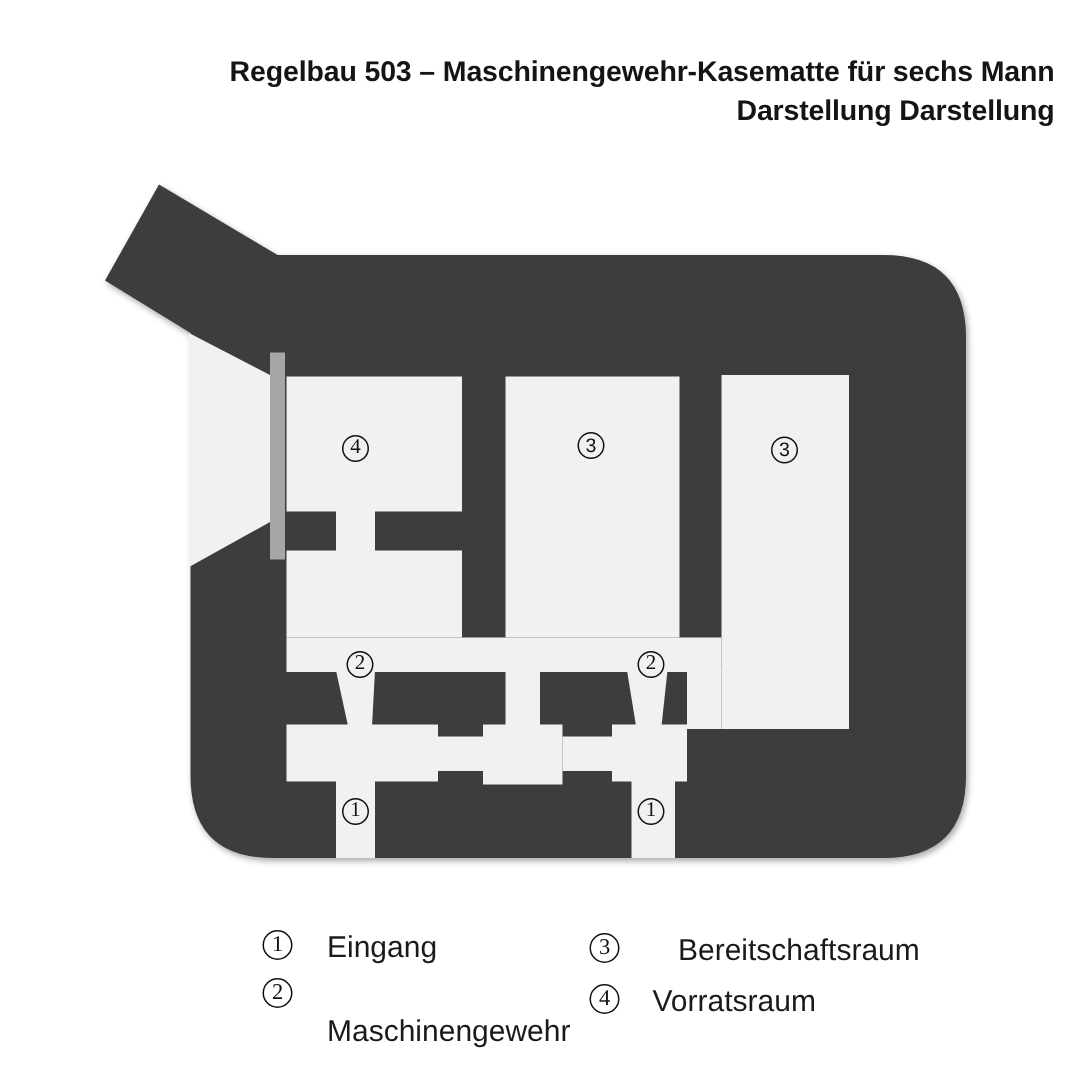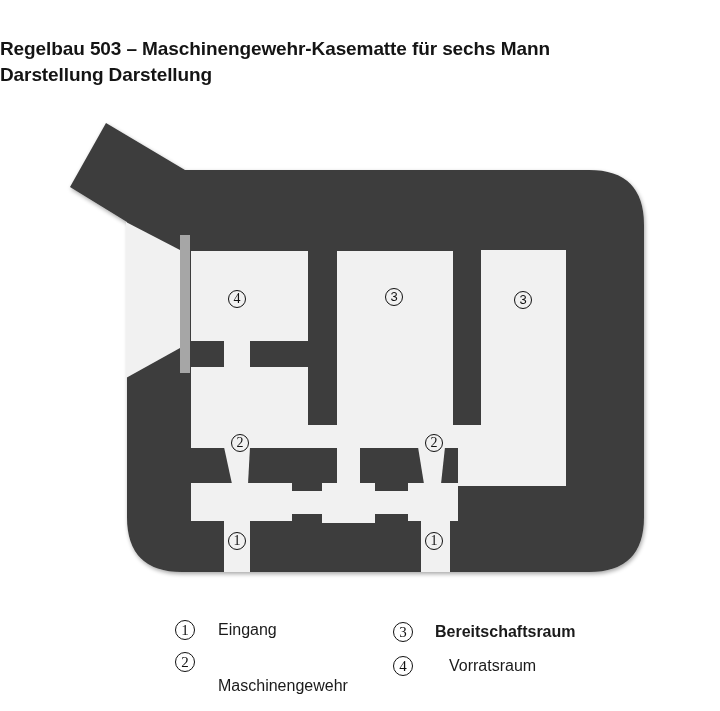--- a/index.html
+++ b/index.html
@@ -1,30 +1,30 @@
 <!DOCTYPE html>
 <html><head>
   <meta charset="utf-8">
   <style>
     html, body { margin: 0; padding: 0; background: #ffffff; }
     body { width: 720px; height: 711px; position: relative; overflow: hidden;
            font-family: "Liberation Sans", "DejaVu Sans", sans-serif; color: #111; }
-    .title { position: absolute; left: 0; width: 703px; text-align: left;
+    .title { position: absolute; left: 0; width: 703px; text-align: right;
              font-weight: bold; font-size: 19px; letter-spacing: -0.1px; color: #141414; }
     .title.l1 { top: 38px; }
     .title.l2 { top: 64px; }
     svg.plan { position: absolute; left: 0; top: 0; width: 720px; height: 711px; }
     .marker { position: absolute; width: 18px; height: 18px; border: 1px solid #111;
               border-radius: 50%; box-sizing: border-box; font-family: "Liberation Serif", "DejaVu Serif", serif;
               font-size: 14px; line-height: 16px; text-align: center; color: #111; background: transparent; }
     .marker.sans { font-family: "Liberation Sans", "DejaVu Sans", sans-serif; font-size: 13px; }
     .legend-num { position: absolute; width: 20px; height: 20px; border: 1px solid #111; border-radius: 50%;
                   box-sizing: border-box; text-align: center; font-family: "Liberation Serif", "DejaVu Serif", serif;
                   font-size: 15px; line-height: 18px; color: #111; }
-    .legend-label { position: absolute; font-size: 16px; color: #1a1a1a; }
+    .legend-label { position: absolute; font-size: 20px; color: #1a1a1a; }
   </style>
 </head>
 <body>
 
 <div class="title l1">Regelbau 503 – Maschinengewehr-Kasematte  für sechs Mann</div>
 <div class="title l2">Darstellung Darstellung</div>
 
 <svg class="plan" viewBox="0 0 720 711" xmlns="http://www.w3.org/2000/svg">
   <defs>
     <filter id="sh" x="-10%" y="-10%" width="120%" height="120%">
@@ -89,17 +89,17 @@
 <div class="marker" style="left:425px;top:532px;">1</div>
 
 <div>
   <div class="legend-num" style="left:175px;top:620px;">1</div>
   <div class="legend-label" style="left:218px;top:621px;">Eingang</div>
 
   <div class="legend-num" style="left:175px;top:652px;">2</div>
   <div class="legend-label" style="left:218px;top:677px;">Maschinengewehr</div>
 
   <div class="legend-num" style="left:393px;top:622px;">3</div>
-  <div class="legend-label" style="left:435px;top:623px;font-weight:bold;">Bereitschaftsraum</div>
+  <div class="legend-label" style="left:452px;top:623px;">Bereitschaftsraum</div>
 
   <div class="legend-num" style="left:393px;top:656px;">4</div>
-  <div class="legend-label" style="left:435px;top:657px;margin-left:14px;">Vorratsraum</div>
+  <div class="legend-label" style="left:435px;top:657px;">Vorratsraum</div>
 </div>
 
 </body></html>

